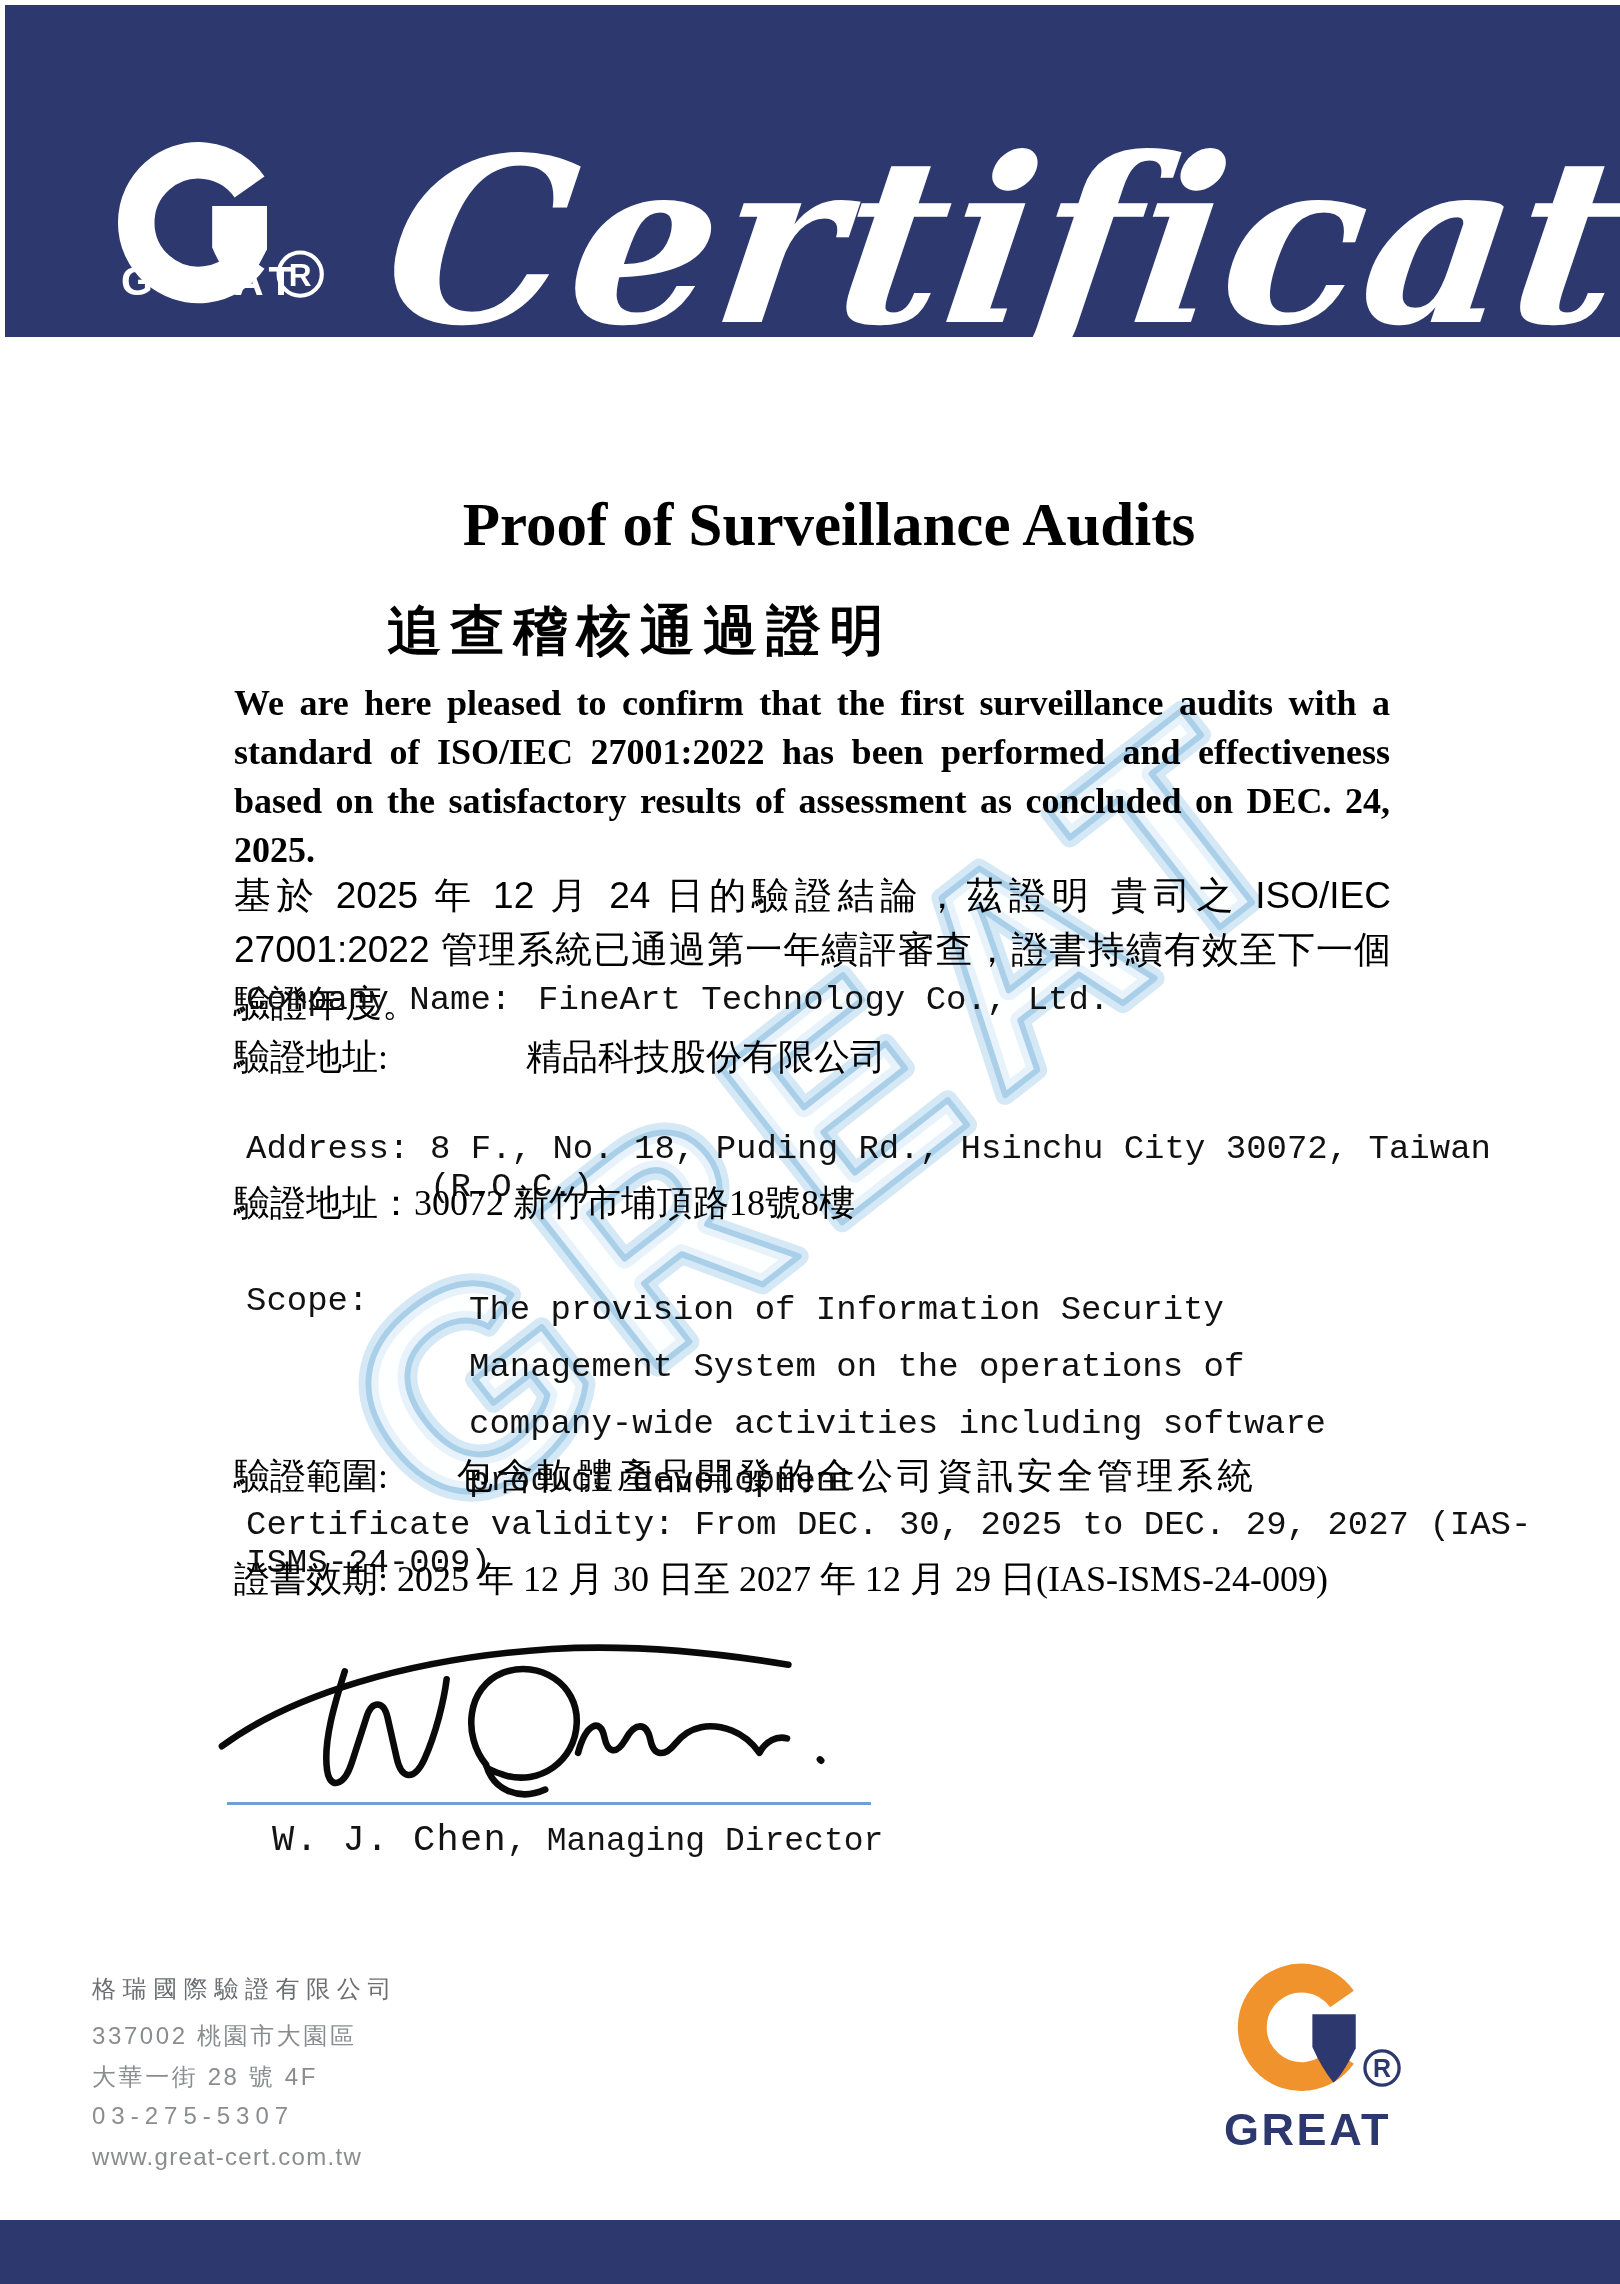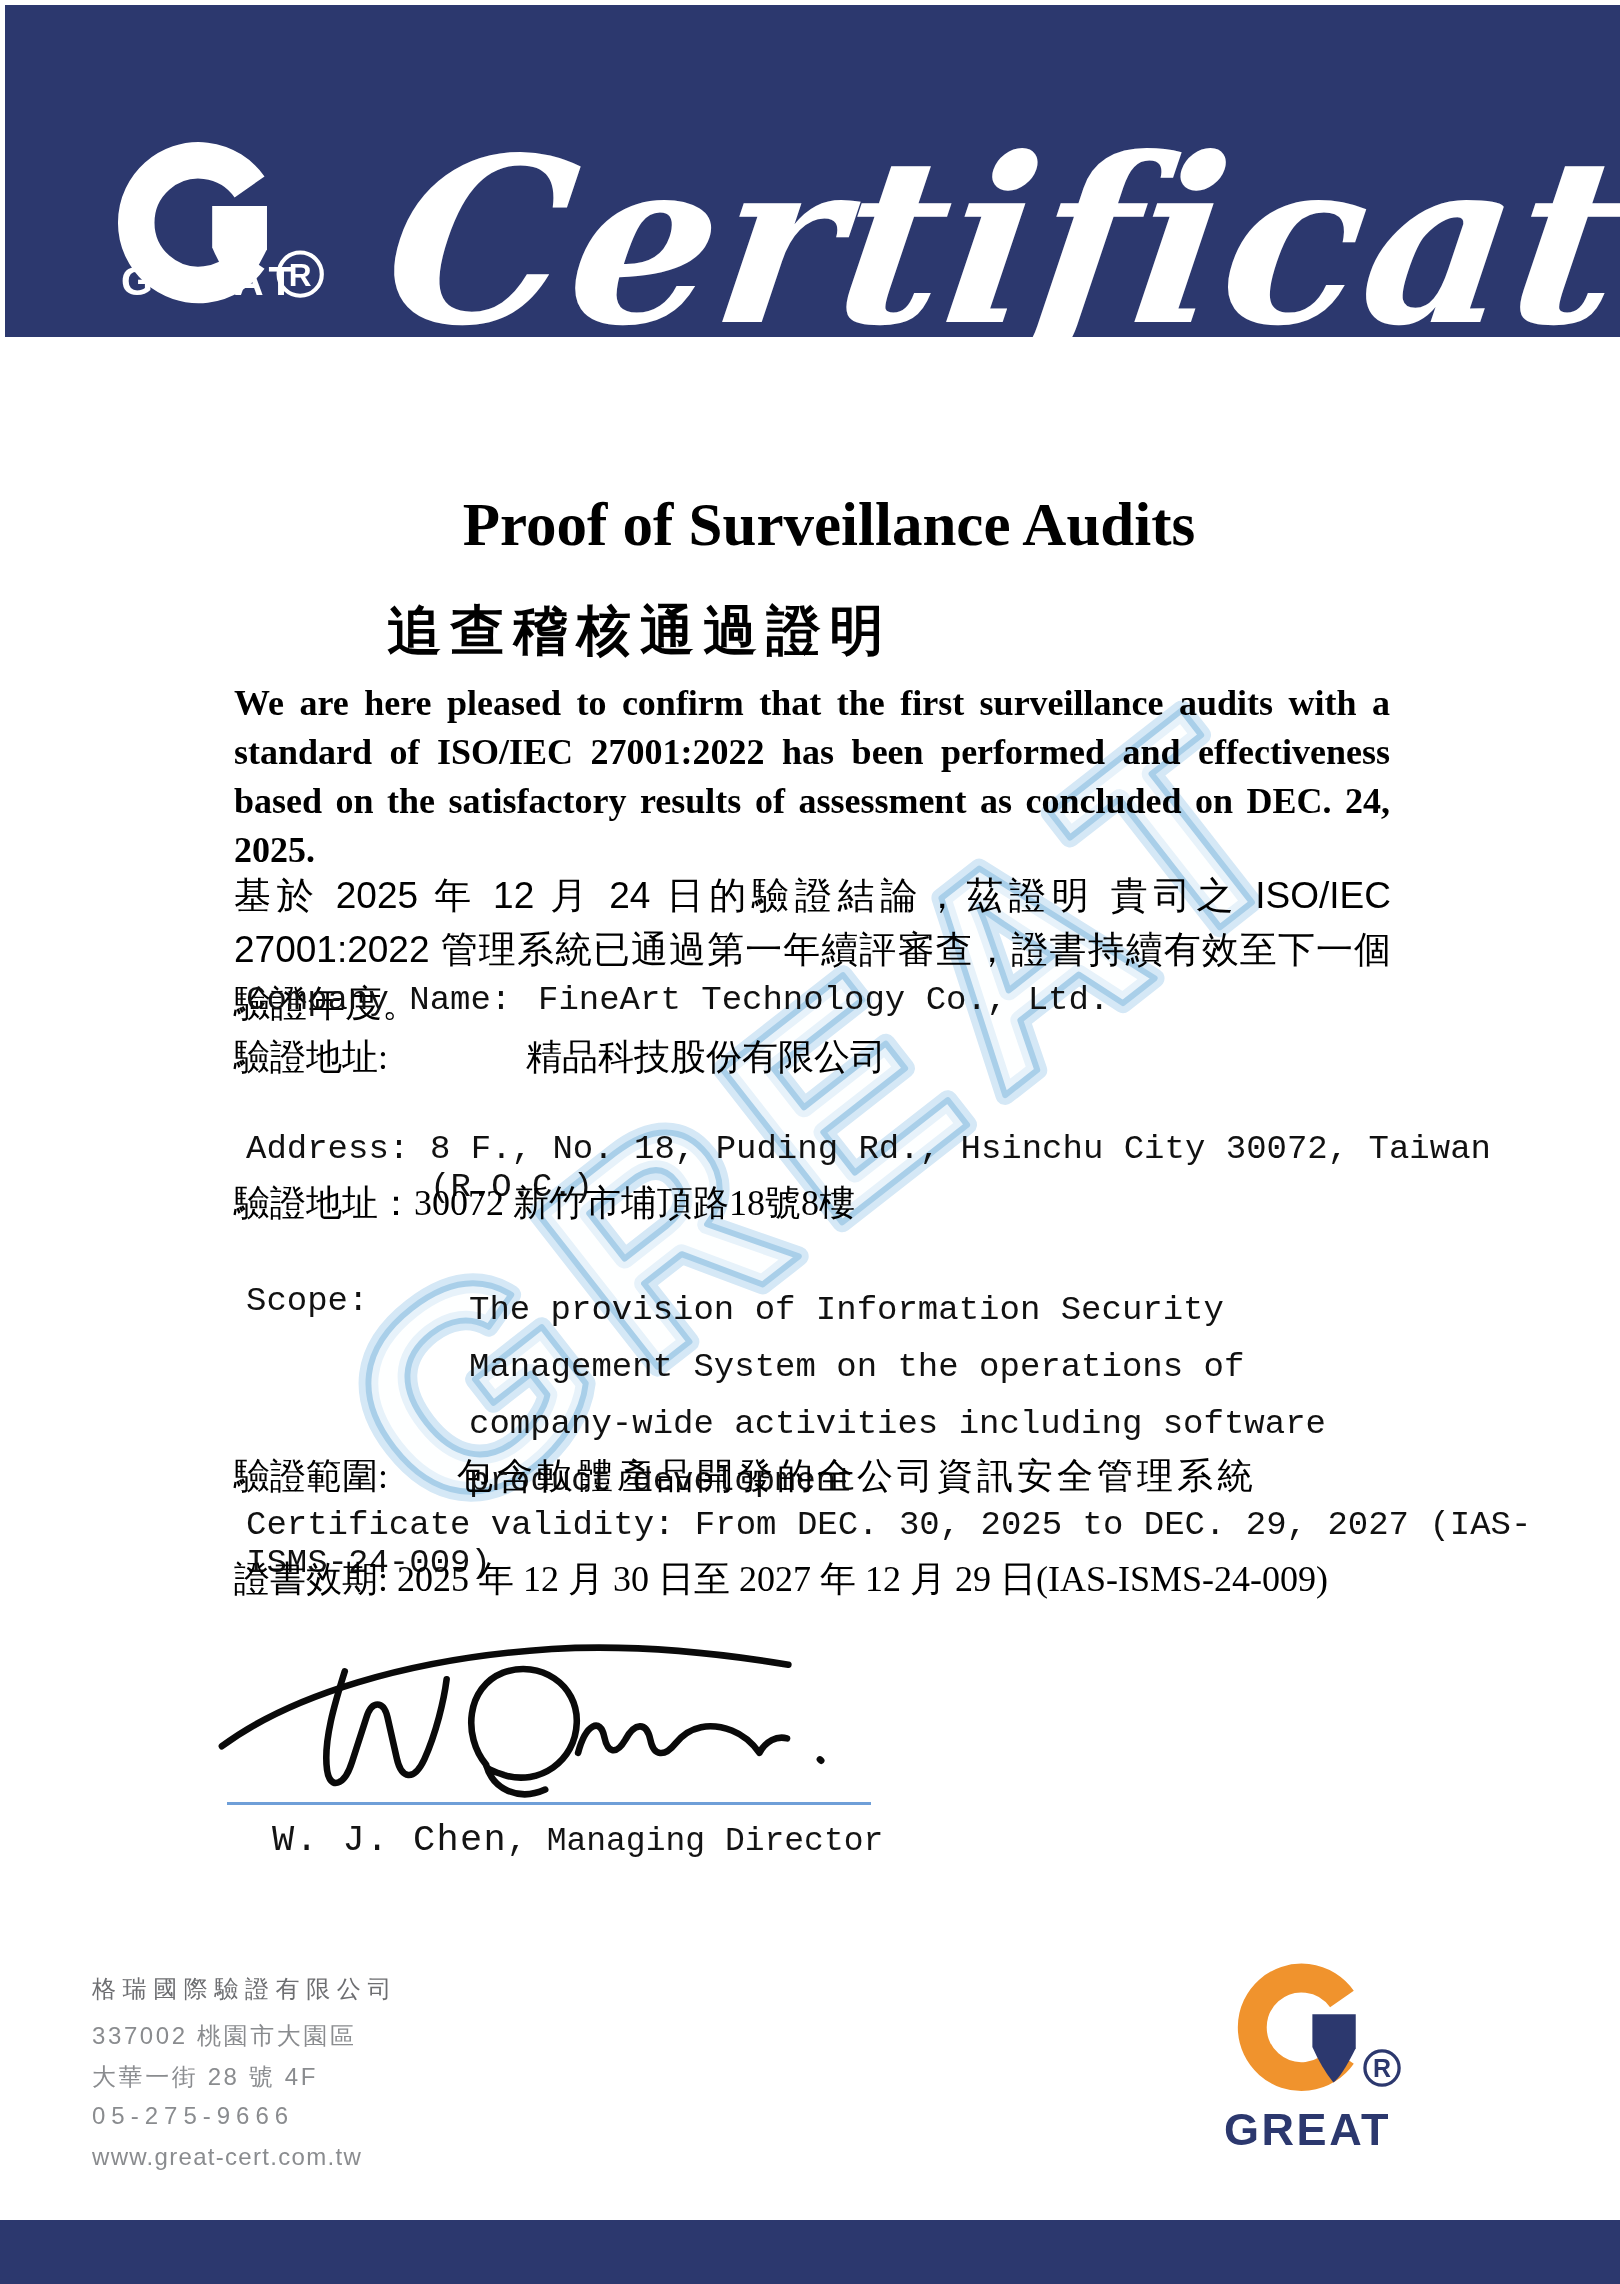--- a/index.html
+++ b/index.html
@@ -151,21 +151,21 @@
       </g>
     </svg>
     <div class="abs" id="sig-line"></div>
     <div class="abs sans" id="sig-caption">
       <span class="nm">W. J. Chen</span><span>, Managing Director</span>
     </div>
 
     <div class="abs" id="f-company">格瑞國際驗證有限公司</div>
     <div class="abs f-line" id="f-l0">337002 桃園市大園區</div>
     <div class="abs f-line" id="f-l1">大華一街 28 號 4F</div>
-    <div class="abs f-line" id="f-l2">05-275-9666</div>
+    <div class="abs f-line" id="f-l2">03-275-5307</div>
     <div class="abs f-line" id="f-l3">www.great-cert.com.tw</div>
 
     <svg class="abs" id="ftr-logo" width="184" height="158" viewBox="-120 -120 280 230">
       <path d="M 61,-43 A 75,75 0 1 0 61,43" fill="none" stroke="#f0932d" stroke-width="44" stroke-linecap="butt"></path>
       <path d="M 16,-20 L 82,-20 L 82,32 Q 60,76 48,84 Q 30,62 16,30 Z" fill="#2c386e"></path>
       <circle cx="122" cy="62" r="26" fill="none" stroke="#2c386e" stroke-width="5"></circle>
       <text x="122" y="76" text-anchor="middle" font-size="38" fill="#2c386e" font-family="Liberation Sans,sans-serif" font-weight="bold">R</text>
     </svg>
     <div class="abs" id="ftr-brand">GREAT</div>
 

